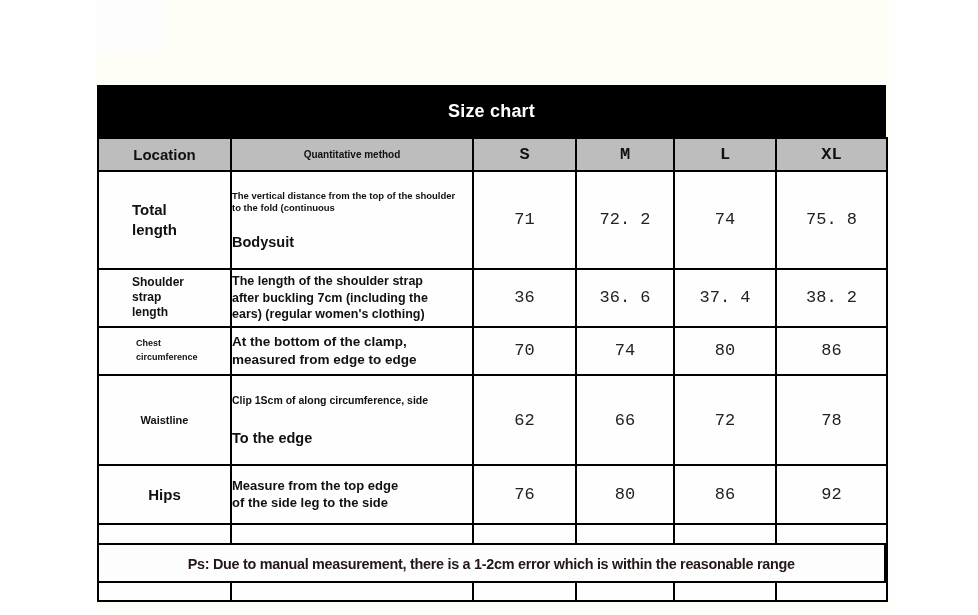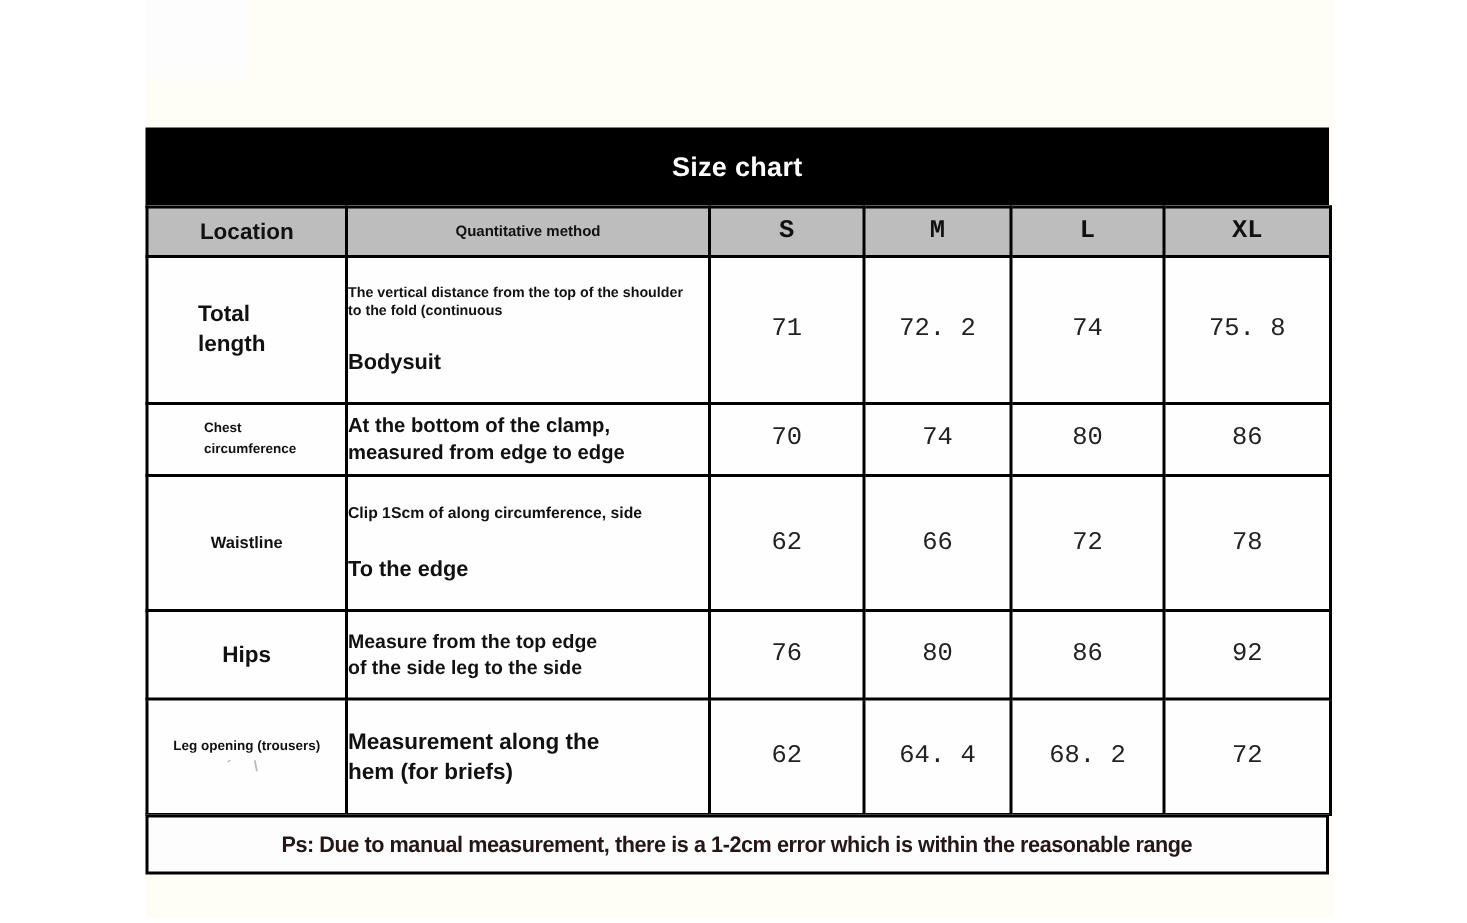--- a/index.html
+++ b/index.html
@@ -101,20 +101,32 @@
           <td class="method">
             <span class="m-xs">The vertical distance from the top of the shoulder
 to the fold (continuous</span>
             <span class="m-big">Bodysuit</span>
           </td>
           <td class="val">71</td>
           <td class="val">72. 2</td>
           <td class="val">74</td>
           <td class="val">75. 8</td>
         </tr>
+        <tr class="r2">
+          <td class="loc">Shoulder
+strap
+length</td>
+          <td class="method">The length of the shoulder strap
+after buckling 7cm (including the
+ears) (regular women's clothing)</td>
+          <td class="val">36</td>
+          <td class="val">36. 6</td>
+          <td class="val">37. 4</td>
+          <td class="val">38. 2</td>
+        </tr>
         <tr class="r3">
           <td class="loc">Chest
 circumference</td>
           <td class="method">At the bottom of the clamp,
 measured from edge to edge</td>
           <td class="val">70</td>
           <td class="val">74</td>
           <td class="val">80</td>
           <td class="val">86</td>
         </tr>

